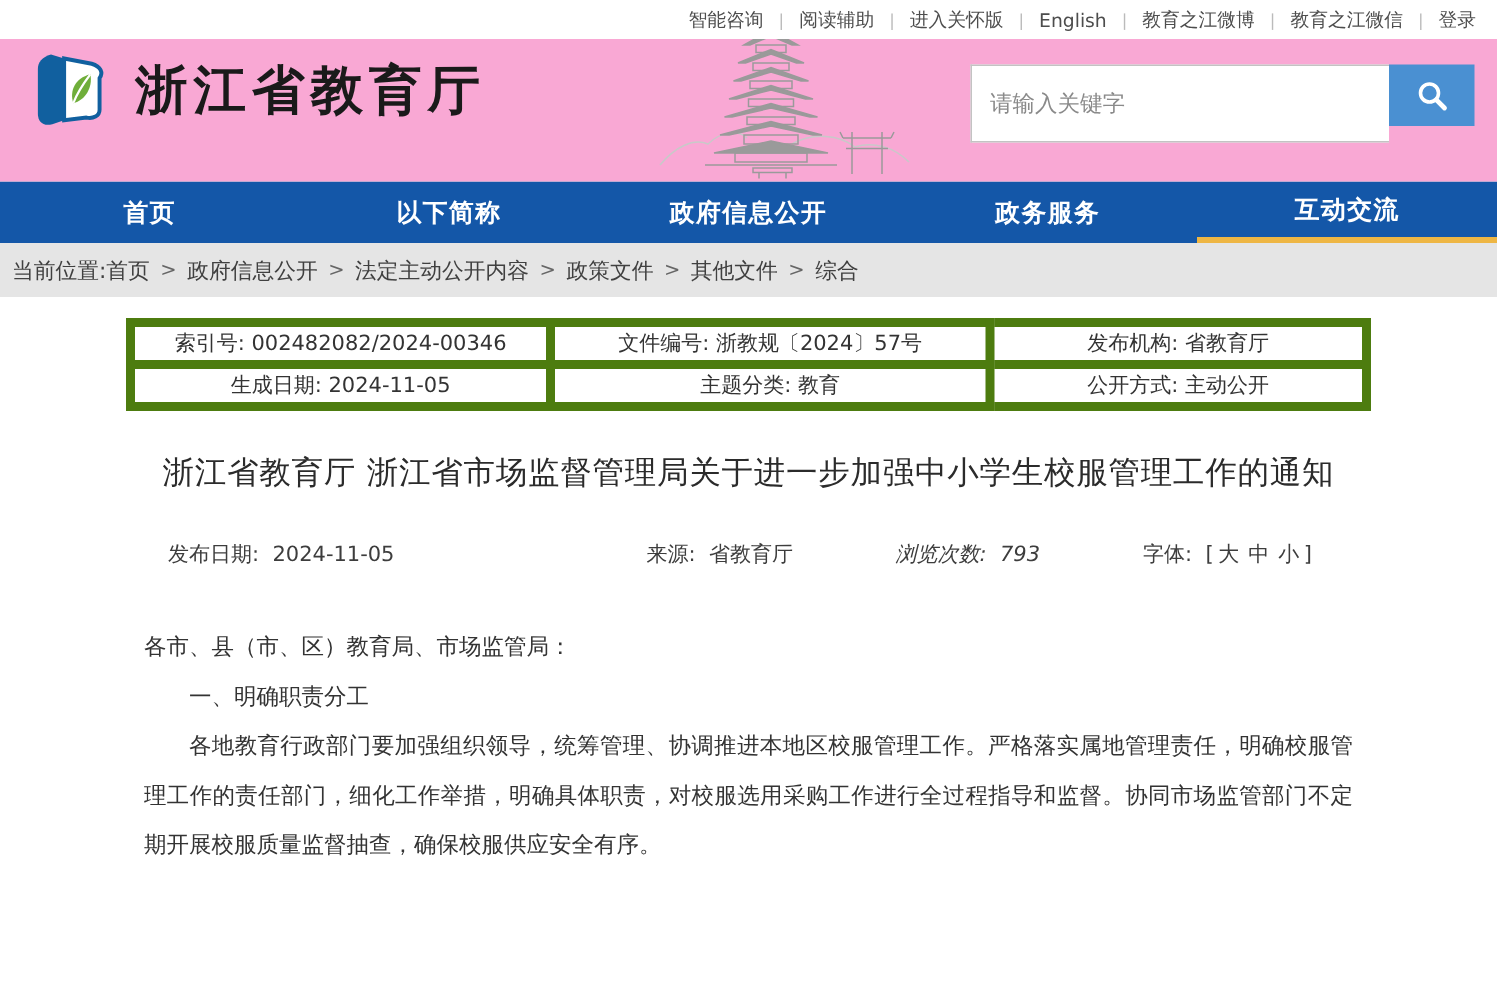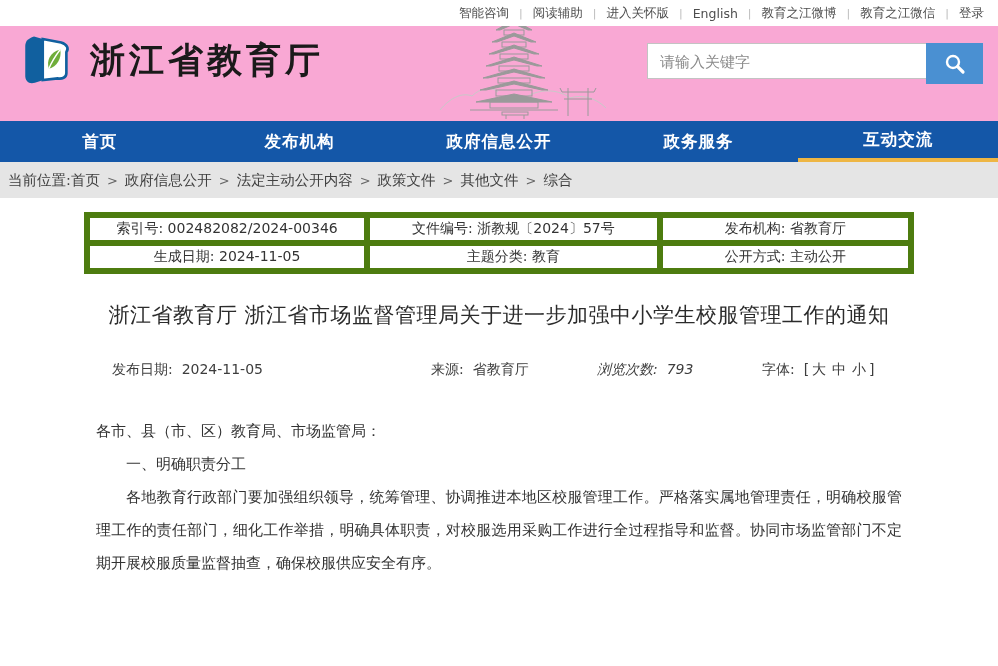--- a/index.html
+++ b/index.html
@@ -14,21 +14,21 @@
   .topbar .tb-item:not(:last-child)::after { content: "|"; color: #bbb; margin: 0 10px; font-size: 11px; }
 
   
   .header { height: 95px; background: #f9a8d4; position: relative; }
   .brand { position: absolute; left: 20px; top: 6px; display: flex; align-items: center; }
   .brand-icon { width: 56px; height: 56px; margin-right: 14px; }
   .site-name { font-family: "DejaVu Serif", "Liberation Serif", serif; font-weight: bold;
     font-size: 35px; color: #1a1a1a; letter-spacing: 4px; }
   .pagoda { position: absolute; left: 410px; top: -24px; width: 210px; height: 118px; pointer-events: none; }
   .search-wrap { position: absolute; right: 15px; top: 17px; display: flex; }
-  .search-input { width: 279px; height: 36px; border: 1px solid #c3c3c3; border-right: none;
+  .search-input { width: 279px; height: 52px; border: 1px solid #c3c3c3; border-right: none;
     padding: 0 12px; font-size: 15px; color: #333; outline: none; }
   .search-input::placeholder { color: #8a8a8a; }
   .search-btn { width: 57px; height: 41px; background: #4a90d2; border: none; cursor: pointer;
     display: flex; align-items: center; justify-content: center; }
 
   
   .nav { height: 41px; background: #1457a8; display: flex; }
   .nav-item { flex: 1; display: flex; align-items: center; justify-content: center;
     color: #fff; font-size: 16.5px; font-weight: bold; cursor: pointer; position: relative;
     letter-spacing: 1px; }
@@ -136,21 +136,21 @@
       <svg width="24" height="24" viewBox="0 0 24 24">
         <circle cx="10" cy="10" r="6" stroke="#ffffff" stroke-width="2.4" fill="none"></circle>
         <line x1="14.6" y1="14.6" x2="20" y2="20" stroke="#ffffff" stroke-width="3.2" stroke-linecap="round"></line>
       </svg>
     </button>
   </div>
 </div>
 
 <div class="nav">
   <div class="nav-item">首页</div>
-  <div class="nav-item">发布机构</div>
+  <div class="nav-item">以下简称</div>
   <div class="nav-item">政府信息公开</div>
   <div class="nav-item">政务服务</div>
   <div class="nav-item active">互动交流</div>
 </div>
 
 <div class="crumbbar">
   <span>当前位置:</span>
     <a class="crumb">首页</a>
   <span class="crumb-sep">&gt;</span>
   <a class="crumb">政府信息公开</a>

